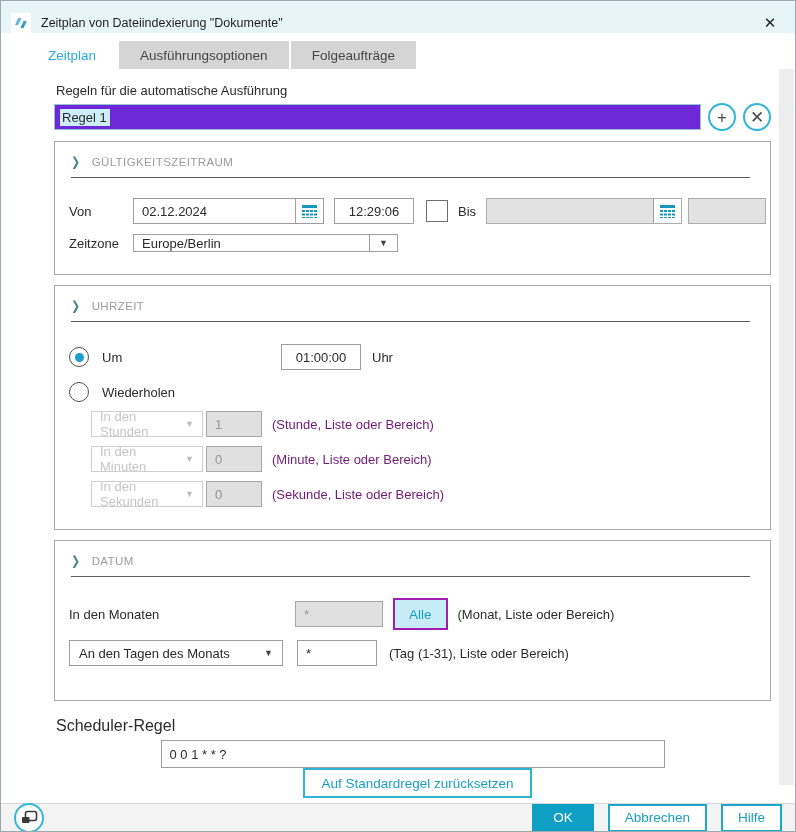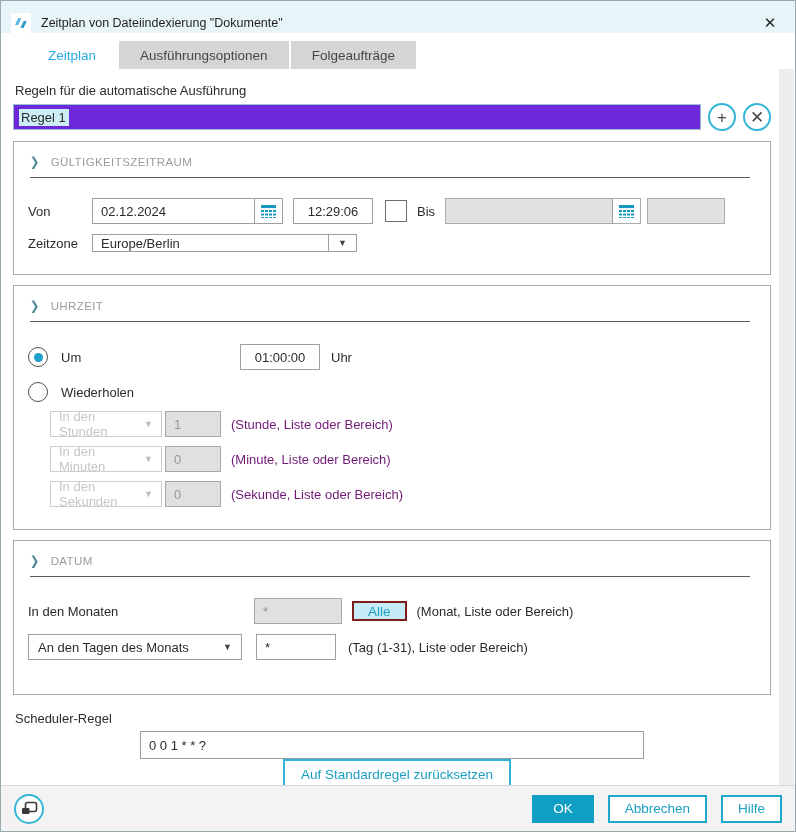--- a/index.html
+++ b/index.html
@@ -12,21 +12,21 @@
   
   .titlebar{height:32px;background:#e8f5f8;display:flex;align-items:center;padding:12px 14px 0 10px;}
   .app-icon{width:20px;height:20px;background:#fff;display:flex;align-items:center;justify-content:center;flex:none;}
   .title{margin-left:10px;font-size:12.5px;color:#1f1f1f;}
   .close-btn{margin-left:auto;font-size:15px;color:#222;width:22px;text-align:center;cursor:default;}
   
   .tabstrip{display:flex;gap:2px;padding:8px 0 0 26px;}
   .tab{padding:0 21px;height:28px;display:flex;align-items:center;font-size:13.5px;background:#d5d5d5;color:#474747;cursor:default;}
   .tab.active{background:#fff;color:#29abe2;}
   
-  .content{padding:6px 24px 0 12px;}
+  .content{padding:6px 24px 0 12px;margin-left:41px;}
   .field-label{font-size:13px;margin:8px 0 5px 2px;}
   .rule-row{display:flex;align-items:center;}
   .rule-input{flex:1;height:26px;border:1px solid #94c3d2;display:flex;align-items:center;padding:0 5px;font-size:13px;background:#6d28d9;}
   .rule-input .sel{background:#cdeef7;padding:1px 3px 1px 2px;}
   .circle-btn{width:28px;height:28px;border-radius:50%;border:2px solid #33b5d8;background:#fff;margin-left:7px;display:flex;align-items:center;justify-content:center;font-size:17px;color:#4a4a4a;line-height:1;flex:none;cursor:default;}
   
   .section{border:1px solid #a9a9a9;margin-top:10px;padding:8px 20px 22px 14px;}
   .section.datum{padding-bottom:34px;}
   .section-header{display:flex;align-items:center;color:#9b9b9b;font-size:11.5px;letter-spacing:.4px;padding:5px 0 9px 2px;}
   .chevron{color:#4e8593;font-size:11px;margin-right:11px;transform:scaleY(1.15);}
@@ -59,29 +59,29 @@
   
   .rep-row{display:flex;align-items:center;margin:9px 0 0 22px;font-size:13px;}
   .ddl-disabled{width:112px;height:26px;border:1px solid #cfcfcf;background:#fff;display:flex;align-items:center;justify-content:space-between;padding:0 8px;color:#c6c6c6;flex:none;}
   .ddl-disabled .arr{color:#bdbdbd;font-size:9px;}
   .num-disabled{width:56px;height:26px;background:#e0e0e0;border:1px solid #a8a8a8;display:flex;align-items:center;padding:0 8px;color:#979797;margin-left:3px;flex:none;}
   .hint{margin-left:10px;}
   .hint.gray{color:#701a75;}
   
   .months-label{width:226px;flex:none;}
   .star-disabled{width:88px;height:26px;background:#e0e0e0;border:1px solid #a8a8a8;display:flex;align-items:center;padding:0 8px;color:#979797;flex:none;}
-  .alle-btn{height:20px;margin-left:10px;padding:0 14px;border:2px solid #7f1d1d;background:#c8ecf7;color:#1a9fc3;font-size:13.5px;display:flex;align-items:center;flex:none;cursor:default;}
+  .alle-btn{height:32px;margin-left:10px;padding:0 14px;border:2px solid #a21caf;background:#c8ecf7;color:#1a9fc3;font-size:13.5px;display:flex;align-items:center;flex:none;cursor:default;}
   .star-input{width:80px;height:26px;border:1px solid #9e9e9e;padding:0 8px;font-size:13px;margin-left:14px;font-family:"Liberation Sans",sans-serif;color:#2b2b2b;}
   
-  .sched-label{font-size:13px;margin:16px 0 5px 2px;}
+  .sched-label{font-size:16px;margin:16px 0 5px 2px;}
   .sched-row{display:flex;align-items:center;flex-direction:column;}
   .sched-input{width:504px;height:28px;border:1px solid #9e9e9e;padding:0 8px;font-size:13px;font-family:"Liberation Sans",sans-serif;color:#2b2b2b;}
   .reset-btn{margin-left:10px;height:30px;padding:0 16px;border:2px solid #2eb3d6;background:#fff;color:#1a9fc3;font-size:13.5px;display:flex;align-items:center;cursor:default;}
   
-  .footer{position:absolute;left:0;right:0;bottom:0;height:46px;background:#f3f3f3;border-top:1px solid #d8d8d8;display:flex;align-items:center;padding:0 13px;}
+  .footer{position:absolute;left:0;right:0;bottom:0;height:28px;background:#f3f3f3;border-top:1px solid #d8d8d8;display:flex;align-items:center;padding:0 13px;}
   .foot-circle{width:30px;height:30px;border-radius:50%;border:2px solid #35b6d9;background:#fff;display:flex;align-items:center;justify-content:center;flex:none;cursor:default;}
   .spacer{flex:1;}
   .btn{height:28px;border:2px solid #1ba8cb;background:#fff;color:#1a9fc3;font-size:13.5px;display:flex;align-items:center;justify-content:center;margin-left:14px;padding:0 15px;cursor:default;}
   .btn.primary{background:#109fc4;border-color:#109fc4;color:#fff;padding:0 19px;}
   .gutter{position:absolute;top:68px;right:1px;width:15px;bottom:46px;background:#ededed;}
 </style>
 </head>
 <body>
 
 <div class="window">

